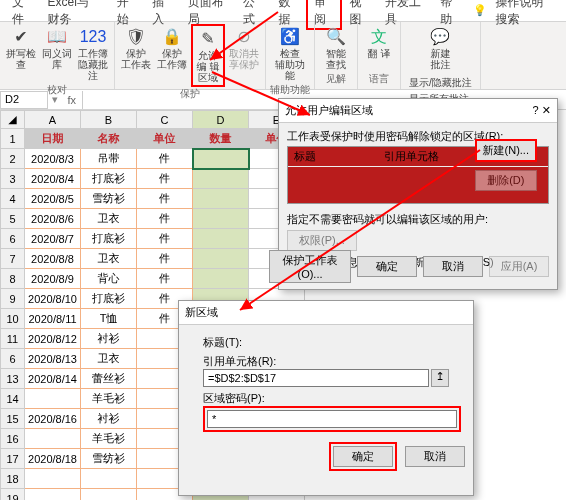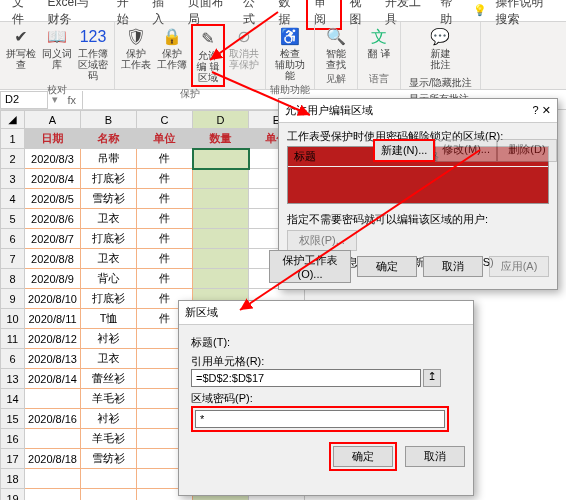--- a/index.html
+++ b/index.html
@@ -26,27 +26,27 @@
 .hdr{background:#ccc;color:#c1272d;font-weight:bold}
 td.d-col{background:#d8e4bc}
 .dialog{position:absolute;background:#f0f0f0;border:1px solid #999;box-shadow:3px 3px 8px rgba(0,0,0,0.3);font-size:11px}
 .dlg1{left:278px;top:98px;width:280px;height:192px}
 .dlg-title{background:#fff;border-bottom:1px solid #ccc;padding:4px 6px;display:flex;justify-content:space-between;align-items:center}
 .close-x{width:14px;text-align:center}
 .dlg-body{padding:6px 8px}
 .list-box{background:#b91c1c;border:1px solid #999;height:58px;margin-top:2px}
 .list-head{display:flex;border-bottom:1px solid #eee;font-size:11px}
 .list-head div{padding:2px 6px}
-.side-btns{position:absolute;right:0;top:40px;display:flex;flex-direction:row;gap:0}
+.side-btns{position:absolute;right:20px;top:40px;display:flex;flex-direction:column;gap:8px}
 .btn{background:#e1e1e1;border:1px solid #999;padding:2px 6px;font-size:11px;min-width:60px;text-align:center}
 .btn-red{border:2px solid red}
 .dlg-bottom{position:absolute;bottom:6px;left:8px;right:8px;display:flex;gap:6px;align-items:center;justify-content:flex-end}
 .chk{display:flex;align-items:center;gap:3px;margin:4px 0}
 .dlg2{left:178px;top:300px;width:296px;height:196px}
-.field{margin:4px 4px}
+.field{margin:4px 16px}
 .input{background:#fff;border:1px solid #7a7a7a;padding:2px 4px;width:250px;height:18px;font-size:11px}
 .red-box{border:2px solid red;padding:2px;display:inline-block}
 .arrow-svg{position:absolute;top:0;left:0;pointer-events:none}
 .sel-cell{border:2px solid #217346 !important}
 </style>
 </head>
 <body>
 
 <div class="menu-bar">
   <span class="menu-item">文件</span>
@@ -71,21 +71,21 @@
           <div class="rbtn-icon">✔</div>
           <span>拼写检查</span>
         </div>
       <div class="rbtn">
           <div class="rbtn-icon">📖</div>
           <span>同义词库</span>
         </div>
       <div class="rbtn">
           <div class="rbtn-icon" style="color:#1d4ed8">123</div>
           <span>工作簿
-区域密码</span>
+隐藏批注</span>
         </div>
     </div>
     <div class="ribbon-label">校对</div>
   </div>
   <div class="ribbon-group">
     <div class="ribbon-buttons">
       <div class="rbtn">
           <div class="rbtn-icon">🛡</div>
           <span>保护
 工作表</span>
@@ -342,21 +342,20 @@
   <div class="dlg-body">
     <div>工作表受保护时使用密码解除锁定的区域(R):</div>
     <div class="list-box">
       <div class="list-head">
         <div style="width:90px">标题</div>
         <div>引用单元格</div>
       </div>
     </div>
     <div class="side-btns">
       <div class="btn btn-red">新建(N)...</div>
-      <div class="btn" style="opacity:0.5">修改(M)...</div>
       <div class="btn" style="opacity:0.5">删除(D)</div>
     </div>
     <div style="margin-top:8px">指定不需要密码就可以编辑该区域的用户:</div>
     <div class="btn" style="width:70px;margin-top:3px;opacity:0.5">权限(P)...</div>
     <div class="chk">
         <input type="checkbox" style="">
         <span>将权限信息粘贴到一个新的工作簿中(S)</span>
       </div>
   </div>
   <div class="dlg-bottom">

